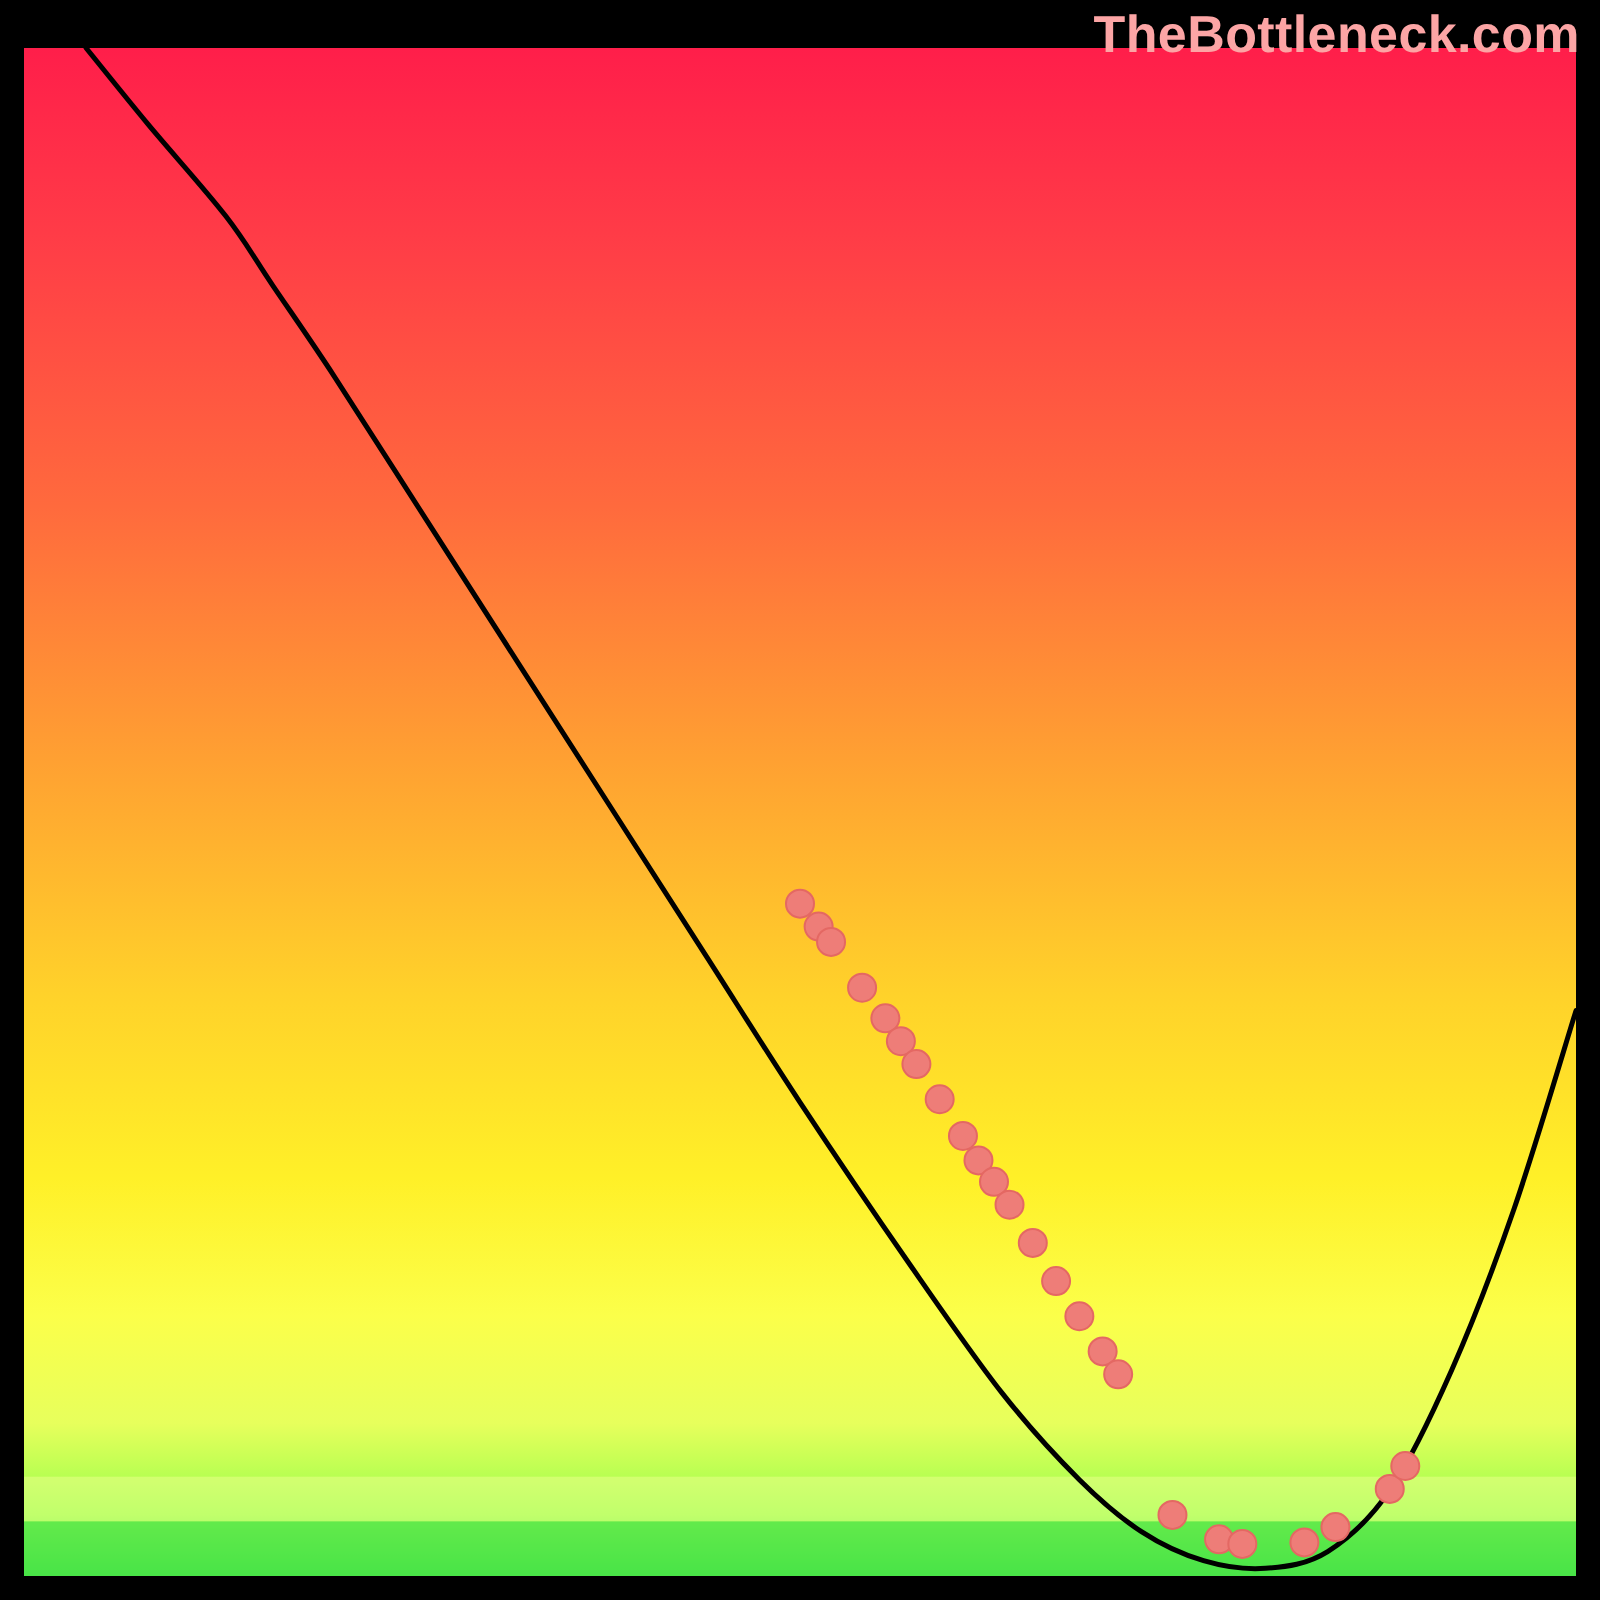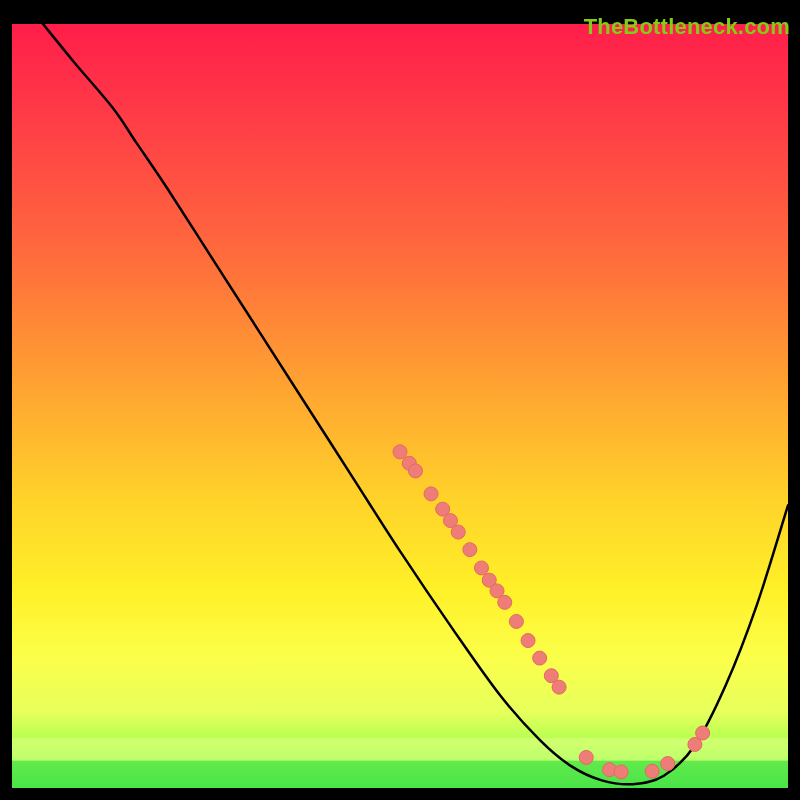--- a/index.html
+++ b/index.html
@@ -12,24 +12,24 @@
     overflow: hidden;
   }
   .frame {
     position: relative;
     width: 800px;
     height: 800px;
     background: #000;
   }
   .watermark {
     position: absolute;
-    top: 14px;
+    top: 2px;
     right: 10px;
-    color: #84cc16;
-    font-size: 22px;
+    color: #fca5a5;
+    font-size: 26px;
     font-weight: bold;
     letter-spacing: 0.2px;
     z-index: 10;
   }
   .plot-wrap {
     position: absolute;
     left: 12px;
     top: 24px;
     width: 776px;
     height: 764px;

